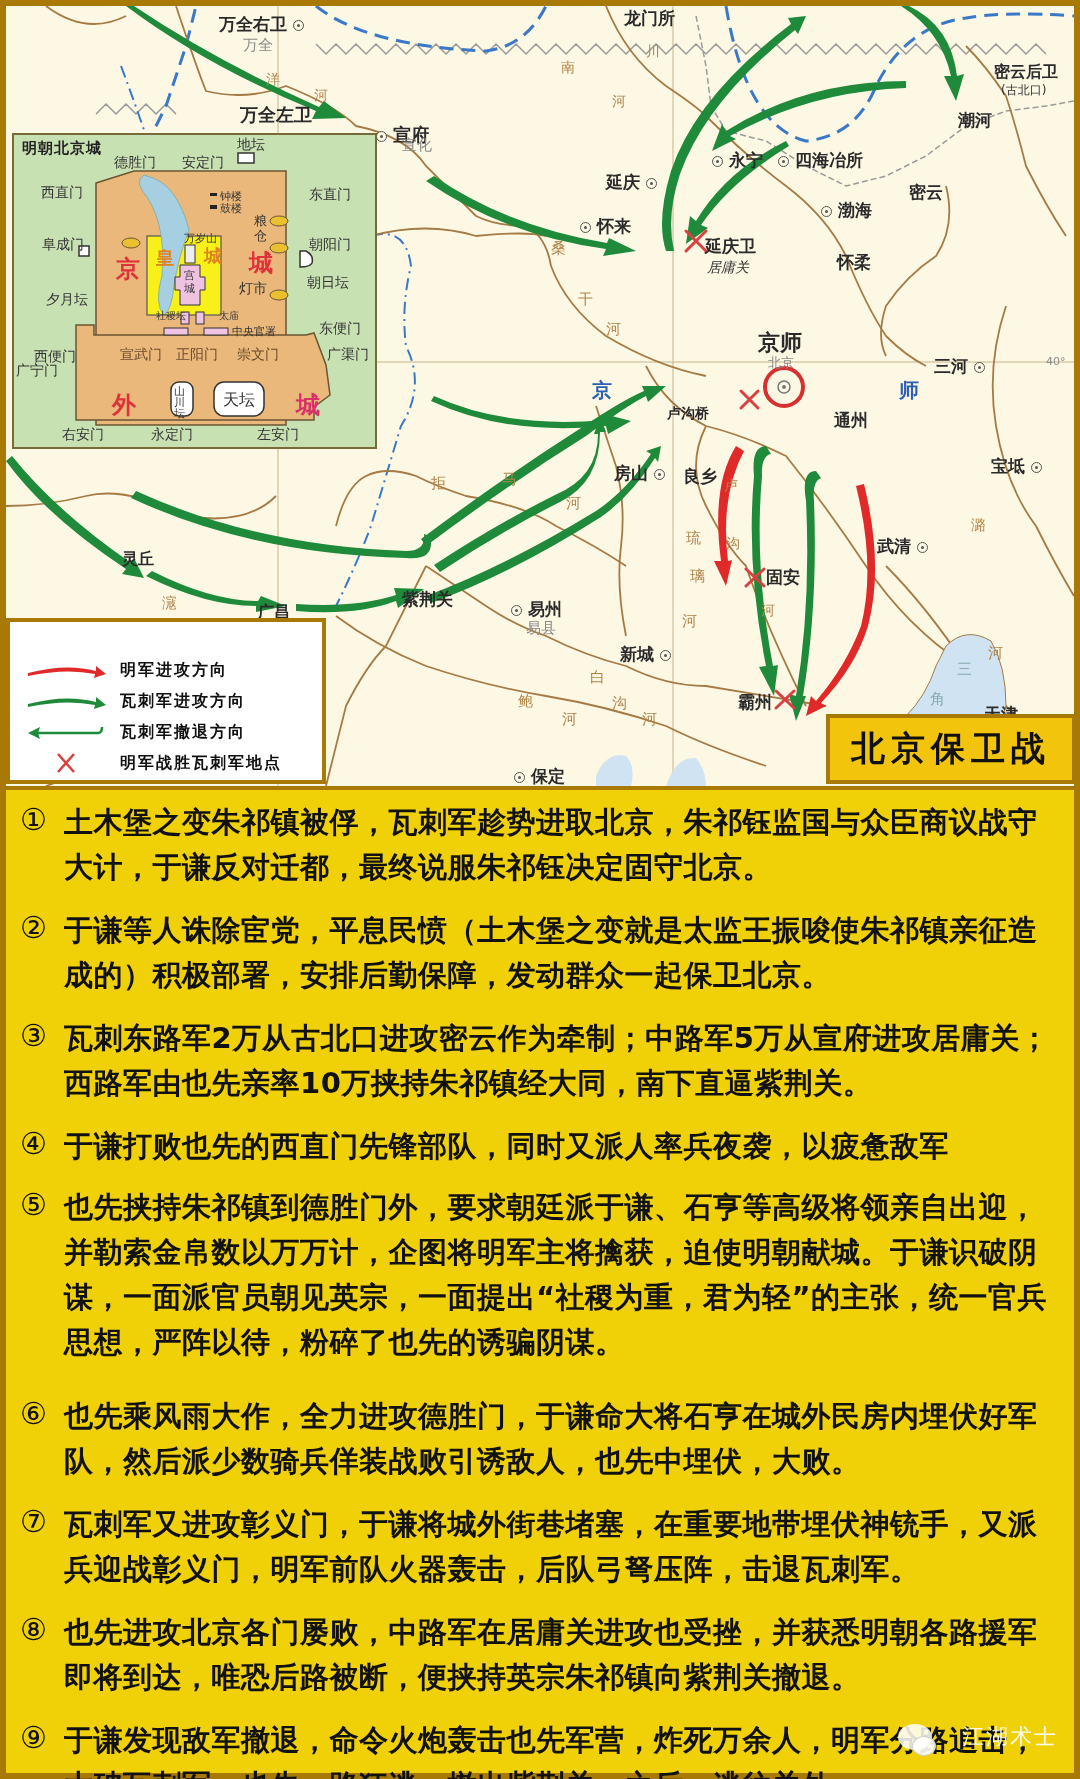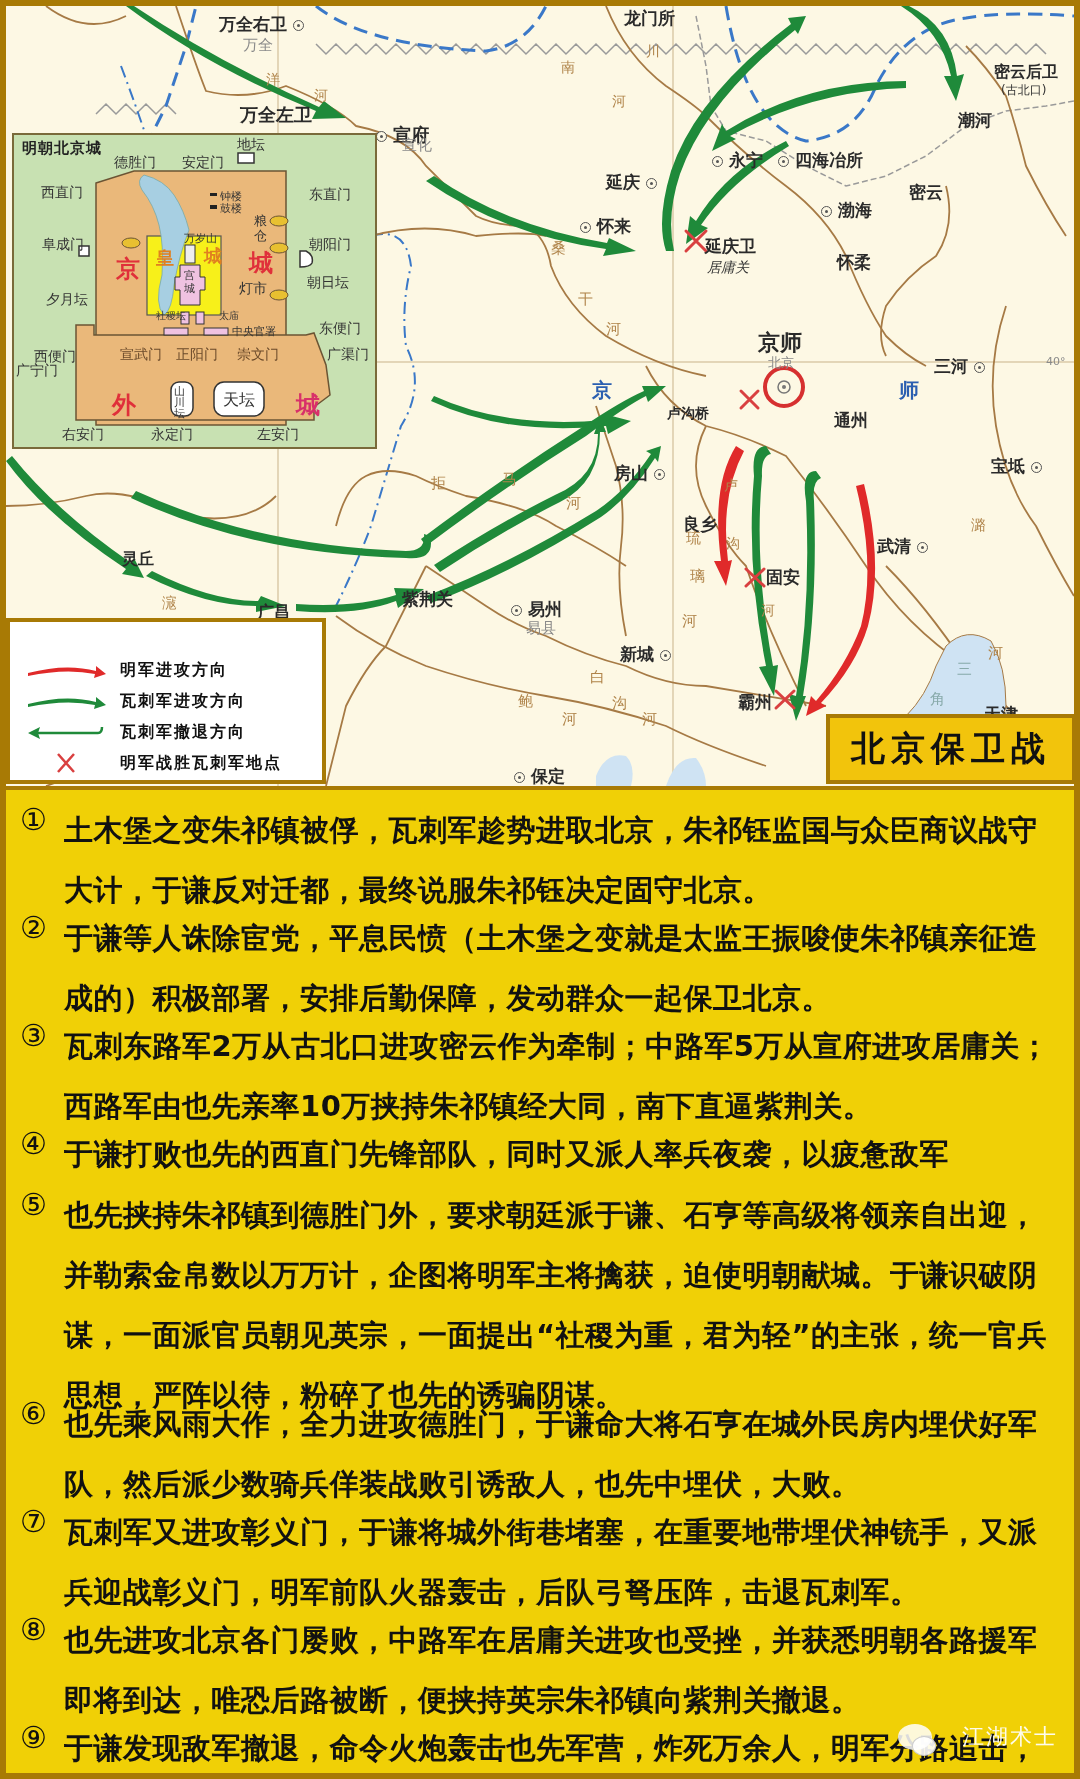--- a/index.html
+++ b/index.html
@@ -22,21 +22,21 @@
   .leg-row{position:absolute;left:0;height:30px;width:100%;}
   .leg-icon{position:absolute;left:16px;top:4px;width:80px;height:22px;}
   .leg-text{position:absolute;left:110px;top:5px;font-size:16px;color:#111;font-weight:bold;letter-spacing:2px;white-space:nowrap;}
   
   #title-box{position:absolute;left:826px;top:714px;width:250px;height:70px;background:#f2c40c;border:4px solid #a87a05;box-sizing:border-box;display:flex;align-items:center;justify-content:center;}
   #title-box span{font-size:34px;font-weight:bold;color:#111;letter-spacing:6px;}
   
   #panel{position:absolute;left:6px;top:790px;width:1068px;height:983px;background:#f0d006;}
   .item{position:absolute;left:14px;width:1040px;}
   .num{position:absolute;left:0;top:0;font-size:30px;color:#111;width:34px;line-height:40px;}
-  .txt{position:absolute;left:44px;top:0;width:996px;font-size:29px;line-height:60px;color:#111;font-weight:bold;letter-spacing:0.5px;}
+  .txt{position:absolute;left:44px;top:0;width:996px;font-size:29px;line-height:45px;color:#111;font-weight:bold;letter-spacing:0.5px;}
   #wm{position:absolute;left:898px;top:1722px;display:flex;align-items:center;}
   #wm .bubble{width:34px;height:26px;border-radius:50%;background:rgba(255,255,255,0.85);position:relative;}
   #wm .bubble::after{content:"";position:absolute;left:14px;top:12px;width:22px;height:18px;border-radius:50%;background:rgba(255,255,255,0.9);border:1px solid #ccc;}
   #wm .wm-text{font-size:22px;color:rgba(255,255,255,0.92);margin-left:30px;letter-spacing:2px;}
 </style>
 </head>
 <body>
 
 <div id="frame"></div>
 
@@ -135,21 +135,21 @@
   <div class="lbl" style="left:903px;top:178px;font-size:17px;">密云</div>
   <div class="lbl" style="left:944px;top:106px;font-size:17px;margin-left:8px;">潮河</div>
   <div class="lbl" style="left:988px;top:58px;font-size:16px;">密云后卫</div>
   <div class="sub" style="left:995px;top:78px;font-size:12px;color:#333;">(古北口)</div>
   <div class="lbl" style="left:752px;top:326px;font-size:22px;font-family:'DejaVu Sans',sans-serif;">京师</div>
   <div class="sub" style="left:762px;top:350px;font-size:13px;">北京</div>
   <div class="lbl" style="left:928px;top:352px;font-size:17px;"><span>三河</span> <span class="dot"></span></div>
   <div class="lbl" style="left:828px;top:406px;font-size:17px;">通州</div>
   <div class="lbl" style="left:661px;top:400px;font-size:14px;text-align:center;">卢沟桥</div>
   <div class="lbl" style="left:608px;top:459px;font-size:17px;"><span>房山</span> <span class="dot"></span></div>
-  <div class="lbl" style="left:677px;top:462px;font-size:17px;margin-top:48px;">良乡</div>
+  <div class="lbl" style="left:677px;top:462px;font-size:17px;">良乡</div>
   <div class="lbl" style="left:985px;top:452px;font-size:17px;"><span>宝坻</span> <span class="dot"></span></div>
   <div class="lbl" style="left:871px;top:532px;font-size:17px;"><span>武清</span> <span class="dot"></span></div>
   <div class="lbl" style="left:760px;top:563px;font-size:17px;">固安</div>
   <div class="lbl" style="left:732px;top:688px;font-size:17px;">霸州</div>
   <div class="lbl" style="left:978px;top:700px;font-size:17px;">天津</div>
   <div class="lbl" style="left:116px;top:545px;font-size:16px;">灵丘</div>
   <div class="lbl" style="left:252px;top:598px;font-size:16px;">广昌</div>
   <div class="lbl" style="left:396px;top:585px;font-size:17px;">紫荆关</div>
   <div class="lbl" style="left:505px;top:595px;font-size:17px;"><span class="dot"></span> <span>易州</span></div>
   <div class="sub" style="left:520px;top:615px;font-size:15px;">易县</div>

